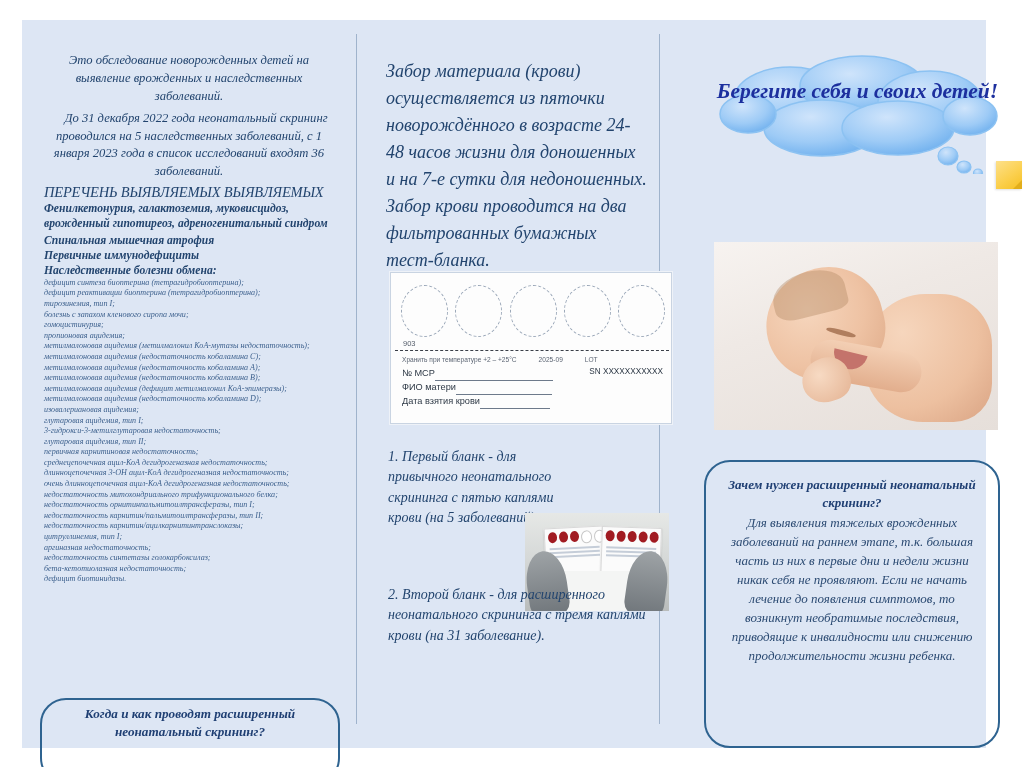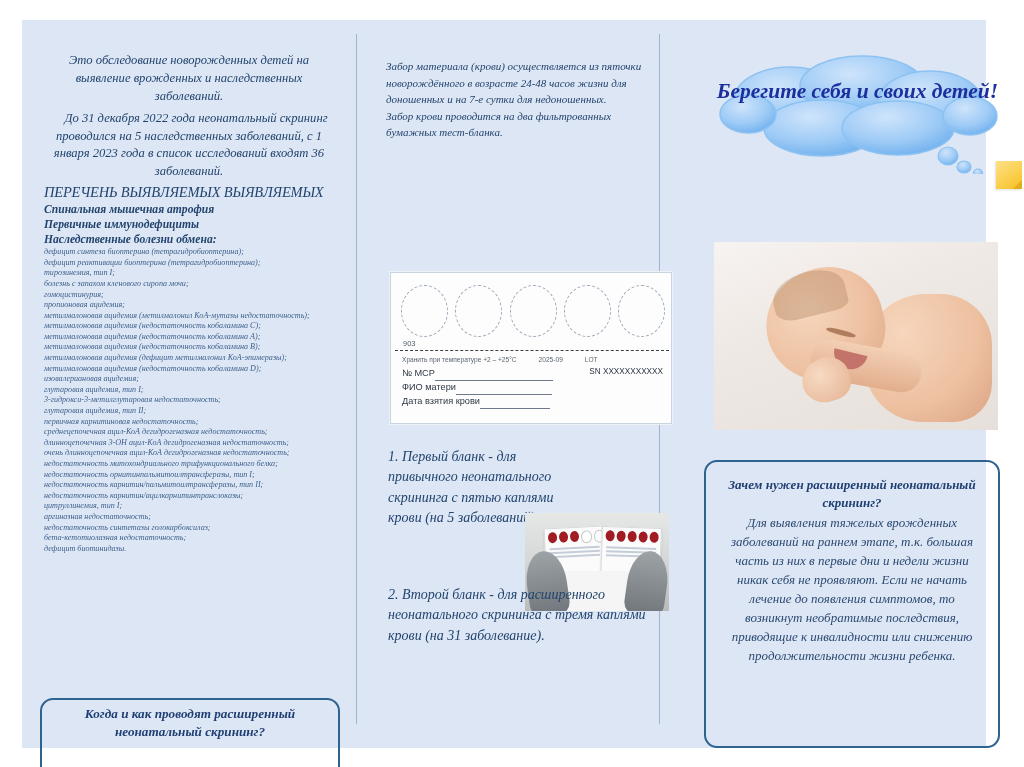--- a/index.html
+++ b/index.html
@@ -103,21 +103,21 @@
     line-height: 1.31;
     color: #3b5f8c;
     margin: 0;
     white-space: normal;
   }
 
   
   .callout {
     position: absolute;
     border: 2.5px solid #2e6390;
-    border-radius: 13px;
+    border-radius: 26px;
     background: transparent;
     box-sizing: border-box;
   }
   .callout-title {
     font-style: italic;
     font-weight: bold;
     color: #1f3f73;
     text-align: center;
   }
   .callout-body {
@@ -141,21 +141,21 @@
 
   
   .c2-inner {
     position: absolute;
     left: 30px;
     top: 38px;
     width: 262px;
   }
   .c2-para {
     font-style: italic;
-    font-size: 11px;
+    font-size: 18px;
     line-height: 1.5;
     color: #22446e;
     margin: 0;
   }
 
   
   .testcard {
     position: absolute;
     left: 368px;
     top: 252px;
@@ -422,20 +422,21 @@
 
     <div class="col col-1">
       <div class="c1-inner">
 
         <p class="intro">Это обследование новорожденных детей на выявление врожденных и наследственных заболеваний.</p>
 
         <p class="intro p2">До 31 декабря 2022 года неонатальный скрининг проводился на 5 наследственных заболеваний, с 1 января 2023 года в список исследований входят 36 заболеваний.</p>
 
         <div class="list-title">ПЕРЕЧЕНЬ ВЫЯВЛЯЕМЫХ ВЫЯВЛЯЕМЫХ</div>
 
+        <p class="major">Фенилкетонурия, галактоземия, муковисцидоз, врожденный гипотиреоз, адреногенитальный синдром</p>
 
         <p class="subhead">Спинальная мышечная атрофия</p>
 
         <p class="subhead">Первичные иммунодефициты</p>
 
         <p class="subhead">Наследственные болезни обмена:</p>
 
         <ul class="tiny-list">
           <li>дефицит синтеза биоптерина (тетрагидробиоптерина);</li>
           <li>дефицит реактивации биоптерина (тетрагидробиоптерина);</li>

